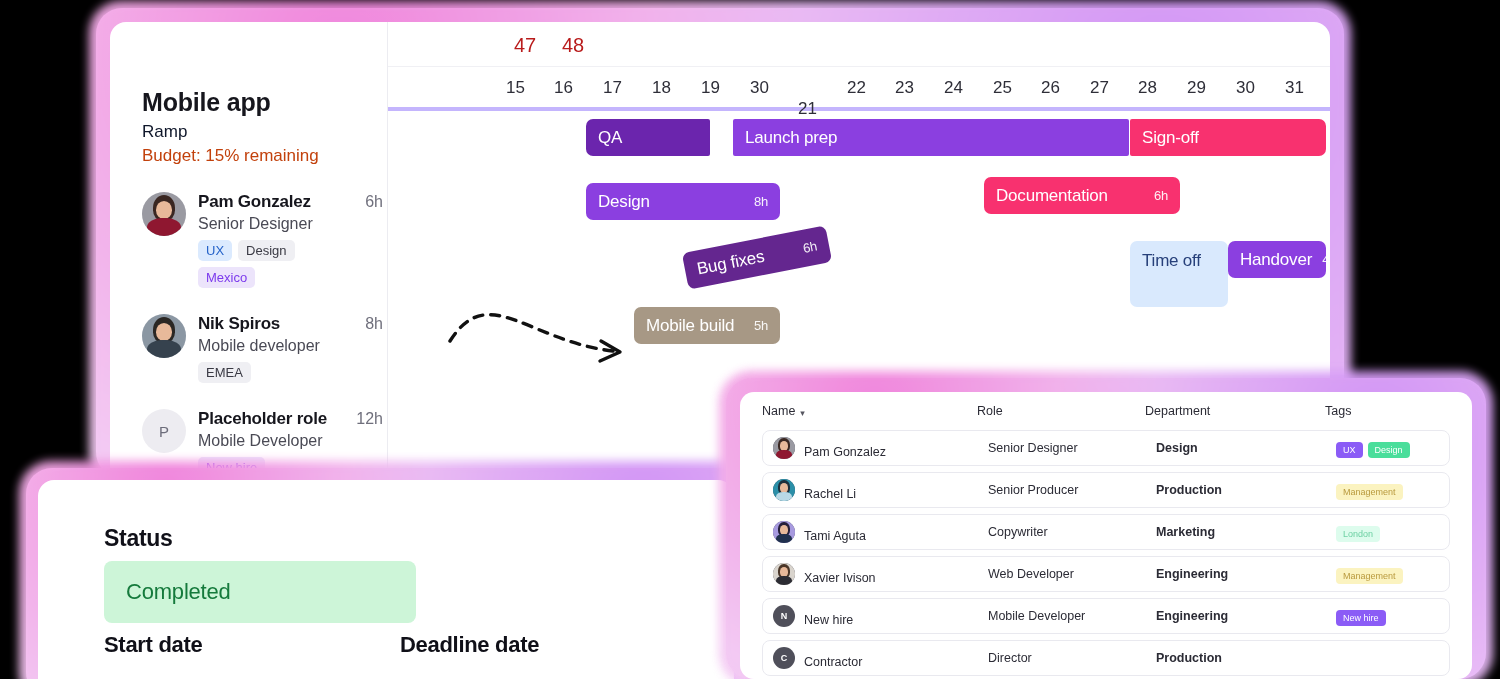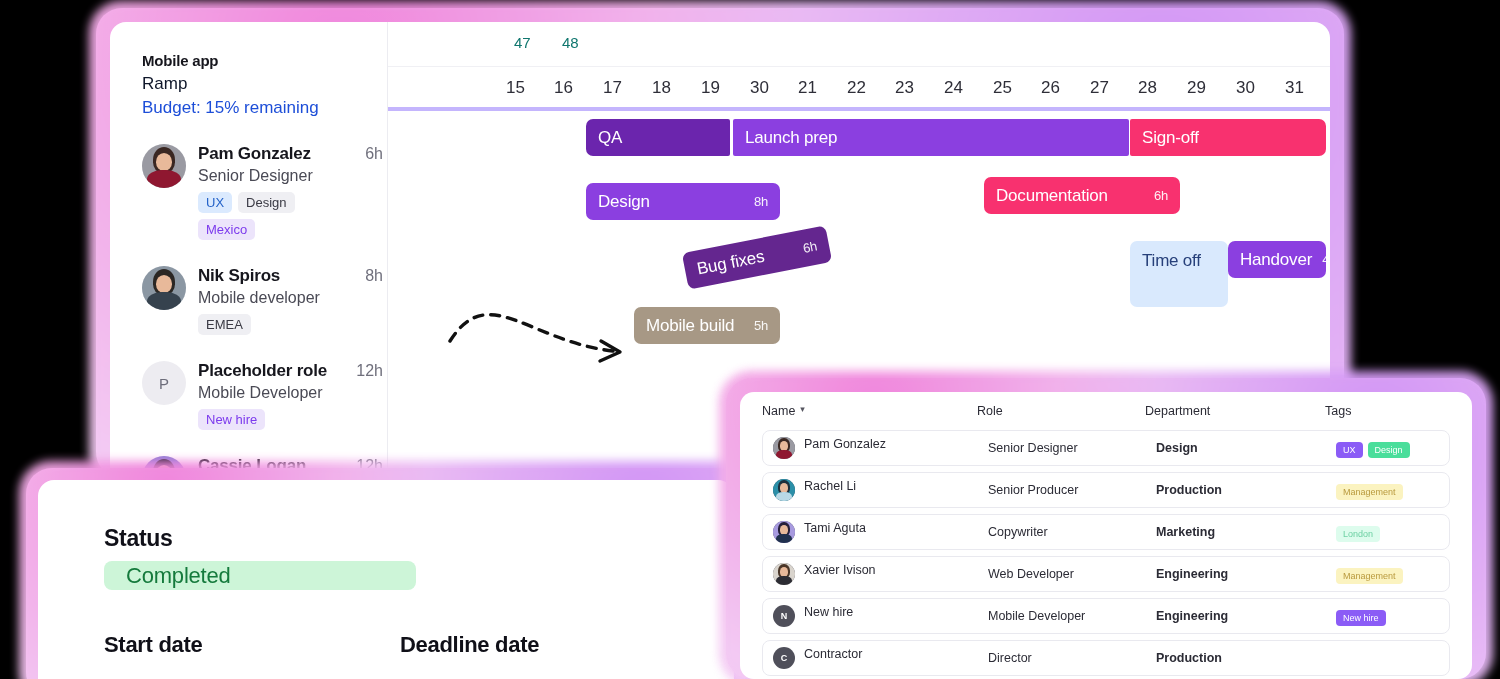--- a/index.html
+++ b/index.html
@@ -37,23 +37,23 @@
     position:absolute; left:96px; top:8px; width:1248px; height:470px;
   }
   #timeline-inner{
     position:absolute; left:14px; top:14px; right:14px; bottom:0;
     background:#fff; border-radius:16px 16px 0 0; overflow:hidden;
   }
   .tl-body{ position:absolute; inset:0; display:flex; }
 
   
   .tl-side{ width:278px; flex:0 0 278px; border-right:1px solid #ececf1; padding:30px 0 0 32px; }
-  .proj-title{ font-size:15px; font-weight:700; color:#16161d; letter-spacing:-.2px; }
+  .proj-title{ font-size:25px; font-weight:700; color:#16161d; letter-spacing:-.2px;margin-top:36px; }
   .proj-sub{ font-size:17px; color:#0f172a; margin-top:5px; }
-  .proj-budget{ font-size:17px; color:#1d4ed8; margin-top:4px; }
+  .proj-budget{ font-size:17px; color:#c2410c; margin-top:4px; }
 
   .person{ display:flex; margin-top:26px; }
   .avatar{
     width:44px; height:44px; border-radius:50%; flex:0 0 44px;
     background:#ebebf0; overflow:hidden; position:relative;
     display:flex; align-items:center; justify-content:center;
     font-size:15px; color:#6c6c7a; font-weight:500;
   }
   .avatar.ph{ background:#edecf1; }
   .p-main{ margin-left:12px; width:185px; }
@@ -61,55 +61,55 @@
   .p-name{ font-size:17px; font-weight:700; color:#16161d; letter-spacing:-.2px; }
   .p-hours{ margin-left:auto; font-size:16px; color:#6f6f7c; }
   .p-role{ font-size:16px; color:#4a4a55; margin-top:3px; }
   .p-tags{ margin-top:7px; display:flex; flex-wrap:wrap; gap:6px; max-width:150px;}
   .tag{ font-size:13px; padding:3px 8px; border-radius:5px; white-space:nowrap; }
 
   
   .tl-grid{ flex:1; position:relative; }
   .wk-row{ height:45px; border-bottom:1px solid #f0f0f4; position:relative; }
   .day-row{ height:44px; border-bottom:4px solid #c4b5fd; position:relative; }
-  .wk-lbl{ position:absolute; top:12px; font-size:15px; color:#0f766e; }
+  .wk-lbl{ position:absolute; top:12px; font-size:20px; color:#b91c1c; }
   .day-lbl{ position:absolute; top:11px; font-size:17px; color:#2e2e38; }
 
   .bar{
     position:absolute; border-radius:7px; color:#fff;
     display:flex; align-items:center; padding:0 12px;
     font-size:17px; letter-spacing:-.2px; white-space:nowrap;
   }
   .bar .bh{ margin-left:auto; font-size:13px; opacity:.92; padding-left:10px; }
   .bar.sq-l{ border-top-left-radius:2px; border-bottom-left-radius:2px; }
   .bar.sq-r{ border-top-right-radius:2px; border-bottom-right-radius:2px; }
 
   
   #status-card{ position:absolute; left:26px; top:468px; width:720px; height:230px; }
   #status-inner{
     position:absolute; left:12px; top:12px; right:12px; bottom:0;
     background:#fff; border-radius:16px; overflow:hidden;
   }
   .st-label{ position:absolute; left:66px; top:45px; font-size:23px; font-weight:700; color:#101018; letter-spacing:-.3px;}
   .st-pill{
-    position:absolute; left:66px; top:81px; width:312px; height:29px;
+    position:absolute; left:66px; top:81px; width:312px; height:62px;
     background:#cdf5d8; border-radius:8px; display:flex; align-items:center; padding-left:22px;
     font-size:22px; color:#157a3c; letter-spacing:-.2px;
   }
   .st-foot{ position:absolute; top:152px; font-size:22px; font-weight:700; color:#101018; letter-spacing:-.3px; }
 
   
   #table-card{ position:absolute; left:726px; top:378px; width:760px; height:301px; }
   #table-inner{
     position:absolute; left:14px; top:14px; right:14px; bottom:0;
     background:#fff; border-radius:14px; overflow:hidden; padding:0 22px;
   }
   .thead{ display:flex; height:38px; align-items:center; }
   .th{ font-size:12.5px; color:#2b2b35; }
-  .c-name{ width:215px; display:flex; align-items:flex-start; }
+  .c-name{ width:215px; display:flex; align-items:flex-end; }
   .c-role{ width:168px; }
   .c-dept{ width:180px; }
   .c-tags{ flex:1; }
   .chev{ margin-left:5px; font-size:9px; color:#55555f; }
 
   .trow{
     display:flex; align-items:center; height:36px;
     border:1px solid #e9e9ef; border-radius:8px; margin-bottom:6px; padding:0 10px;
   }
   .tav{
@@ -220,34 +220,34 @@
               <span class="wk-lbl" style="left: 126px;">47</span>
               <span class="wk-lbl" style="left: 174px;">48</span>
             </div>
           <div class="day-row" id="day-row">
               <span class="day-lbl" style="left: 118px;">15</span>
               <span class="day-lbl" style="left: 166px;">16</span>
               <span class="day-lbl" style="left: 215px;">17</span>
               <span class="day-lbl" style="left: 264px;">18</span>
               <span class="day-lbl" style="left: 313px;">19</span>
               <span class="day-lbl" style="left: 362px;">30</span>
-              <span class="day-lbl" style="left: 410px;">21</span>
+              <span class="day-lbl" style="left: 410px; margin-top: 21px;">21</span>
               <span class="day-lbl" style="left: 459px;">22</span>
               <span class="day-lbl" style="left: 507px;">23</span>
               <span class="day-lbl" style="left: 556px;">24</span>
               <span class="day-lbl" style="left: 605px;">25</span>
               <span class="day-lbl" style="left: 653px;">26</span>
               <span class="day-lbl" style="left: 702px;">27</span>
               <span class="day-lbl" style="left: 750px;">28</span>
               <span class="day-lbl" style="left: 799px;">29</span>
               <span class="day-lbl" style="left: 848px;">30</span>
               <span class="day-lbl" style="left: 897px;">31</span>
             </div>
           <div id="bars-layer" style="position:absolute;left:0;top:89px;right:0;bottom:0;">
-              <div class="bar sq-r" style="left: 198px; top: 8px; width: 144px; height: 37px; background: rgb(107, 37, 173);">
+              <div class="bar sq-r" style="left: 198px; top: 8px; width: 124px; height: 37px; background: rgb(107, 37, 173);">
                 <span>QA</span>
               </div>
               <div class="bar sq-l" style="left: 742px; top: 8px; width: 196px; height: 37px; background: rgb(248, 49, 111);">
                 <span>Sign-off</span>
               </div>
               <div class="bar sq-l sq-r" style="left: 345px; top: 8px; width: 396px; height: 37px; background: rgb(139, 63, 224);">
                 <span>Launch prep</span>
               </div>
               <div class="bar" style="left: 198px; top: 72px; width: 194px; height: 37px; background: rgb(139, 63, 224);">
                 <span>Design</span>

